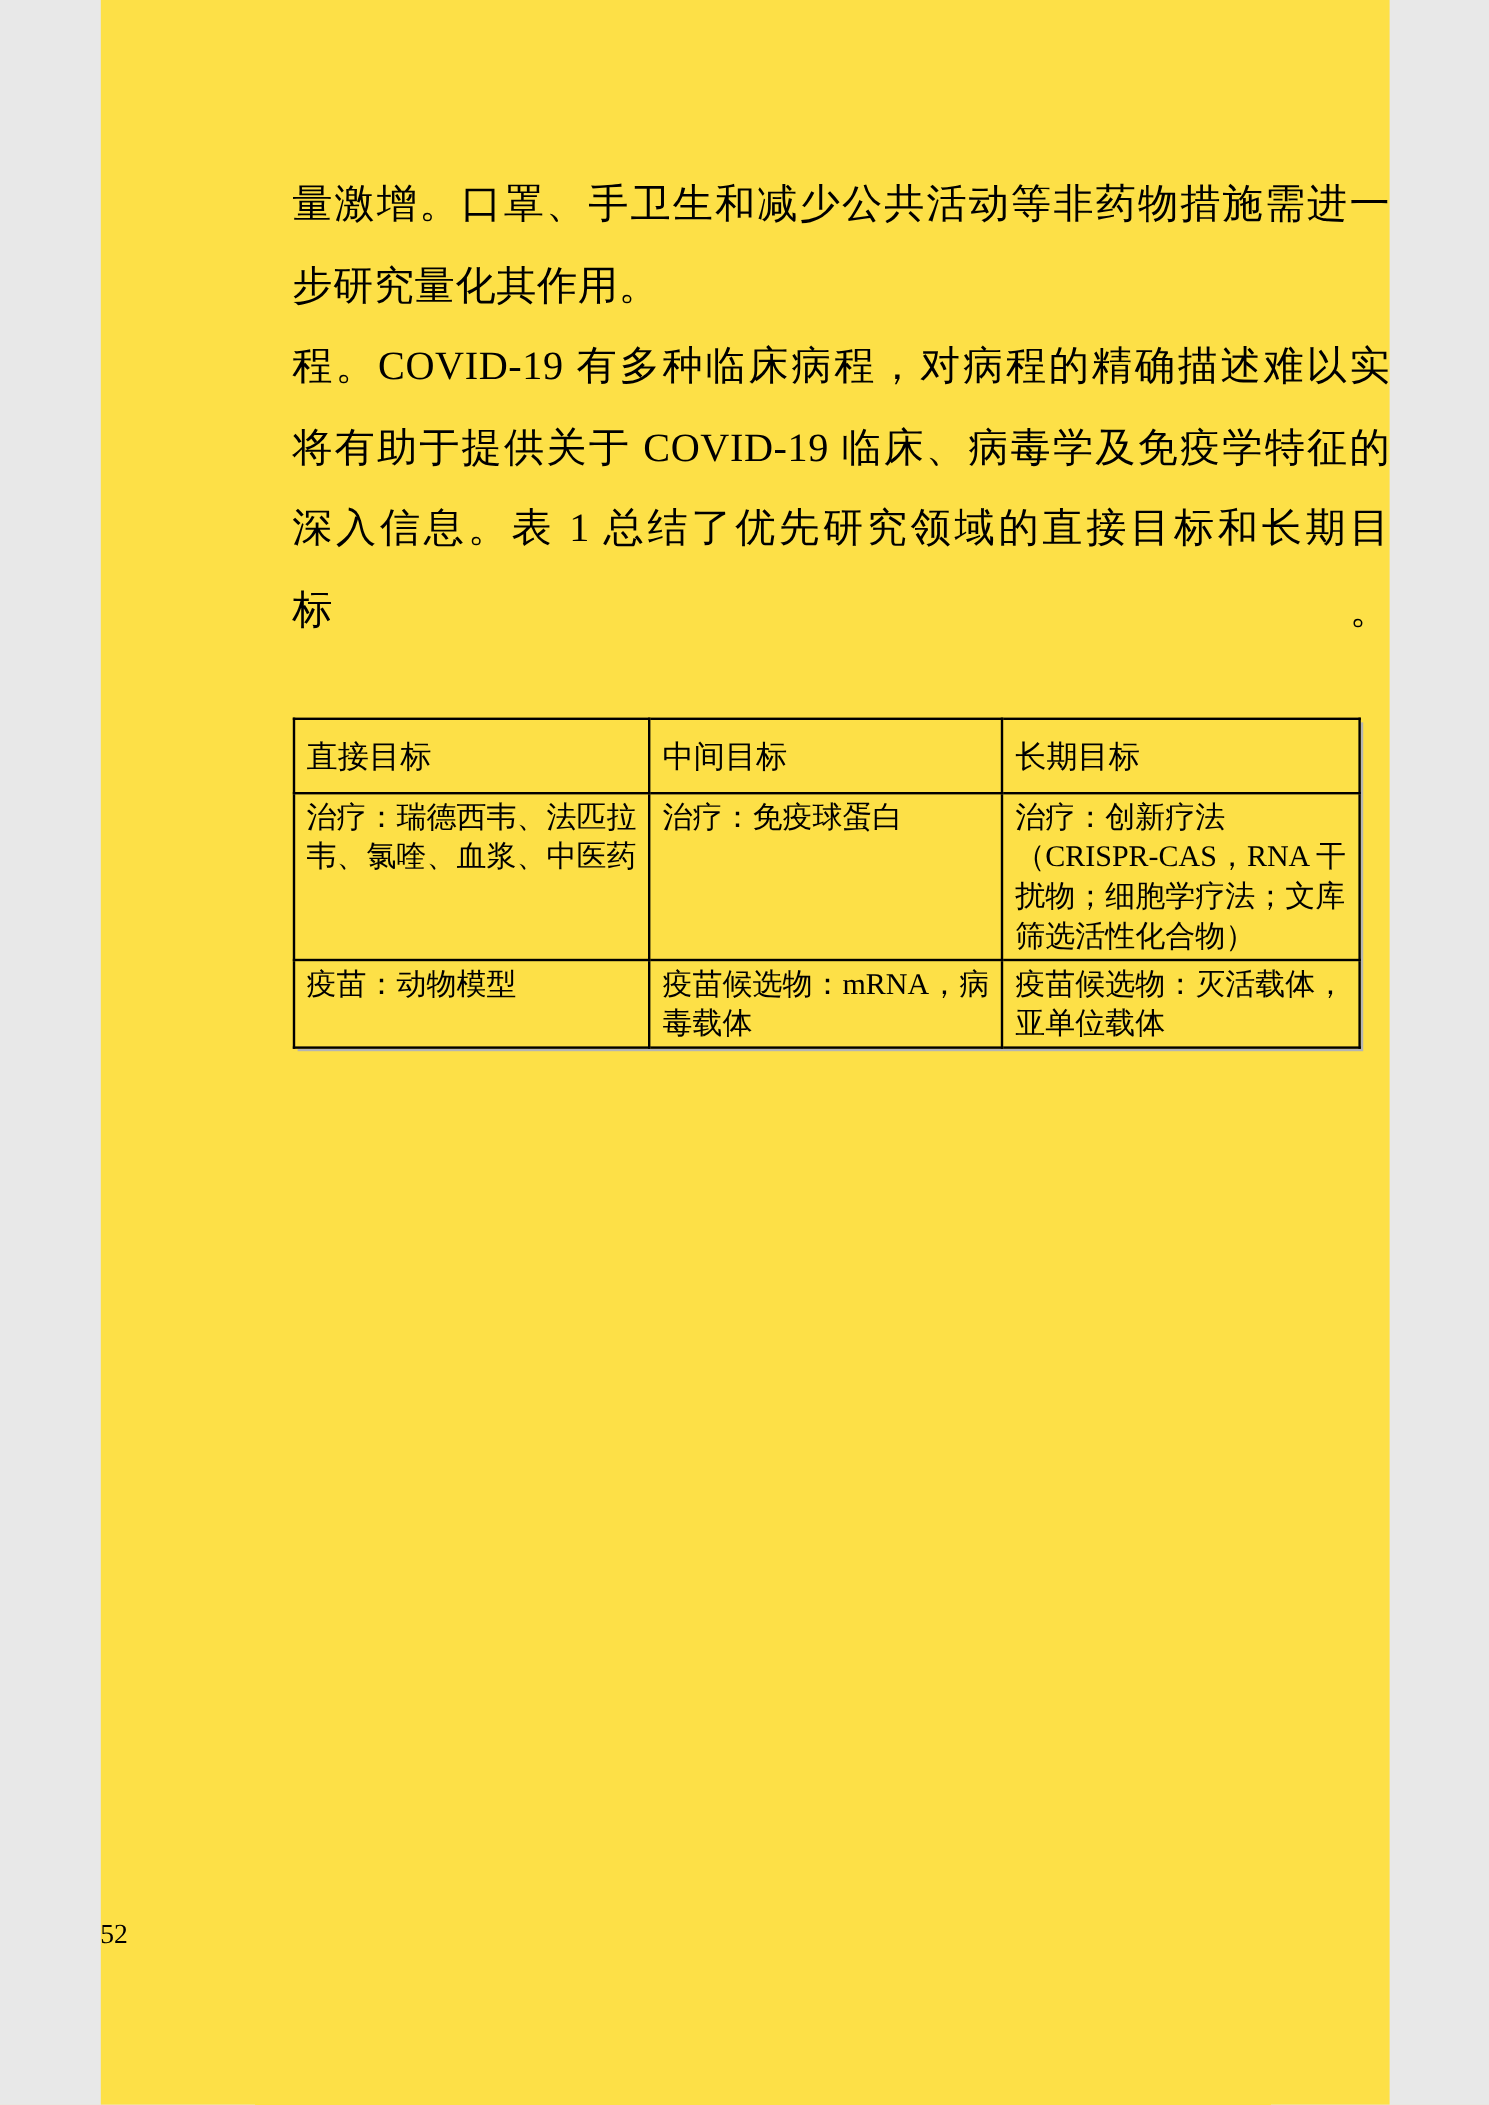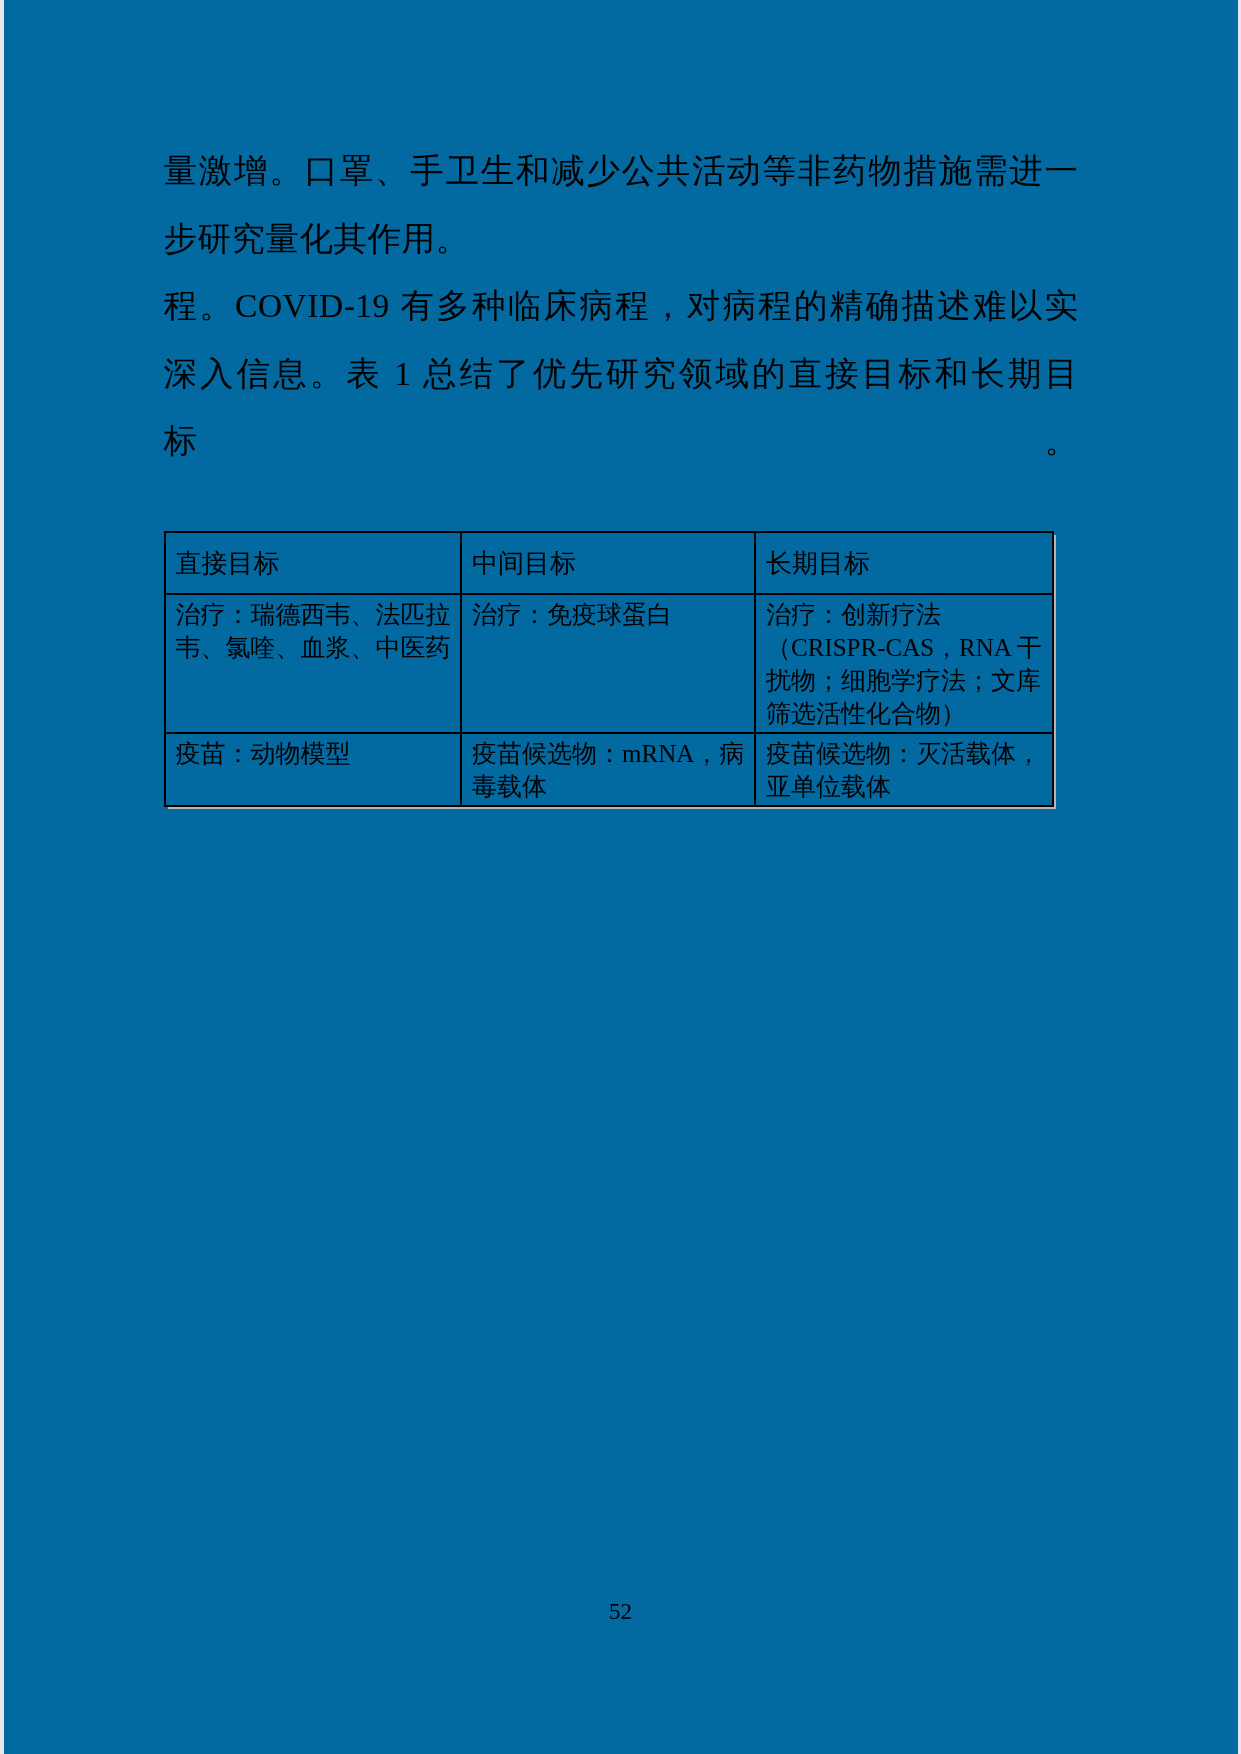--- a/index.html
+++ b/index.html
@@ -2,24 +2,24 @@
 <html><head>
 <meta charset="utf-8">
 <style>
   html, body {
     margin: 0;
     padding: 0;
     background: #e8e8e8;
   }
   .page {
     position: relative;
-    width: 1234px;
+    width: 1074px;
     height: 1754px;
     margin: 0 auto;
-    background: #0369a1;
+    background: #fde047;
     font-family: "Liberation Serif", "DejaVu Serif", serif;
     color: #000;
     overflow: hidden;
   }
   .content {
     position: absolute;
     left: 160px;
     top: 137px;
     width: 915px;
   }
@@ -61,38 +61,38 @@
   table.goals td {
     font-size: 25px;
     line-height: 33px;
     padding: 3px 6px 2px 10px;
   }
   .pagenum {
     position: absolute;
     top: 1597px;
     left: 0;
     width: 100%;
-    text-align: center;
     font-size: 23px;
     line-height: 30px;
   }
 </style>
 </head>
 <body>
 
 <div class="page">
   <div class="content">
 
     <div>
       <div class="bodyline j">量激增。口罩、手卫生和减少公共活动等非药物措施需进一</div>
       <div class="bodyline">步研究量化其作用。</div>
     </div>
 
     <div>
       <div class="bodyline j">程。COVID-19 有多种临床病程，对病程的精确描述难以实</div>
+      <div class="bodyline j">将有助于提供关于 COVID-19 临床、病毒学及免疫学特征的</div>
       <div class="bodyline j">深入信息。表 1 总结了优先研究领域的直接目标和长期目标。</div>
     </div>
 
     <table class="goals">
       <colgroup>
         <col style="width:33.4%">
         <col style="width:33.1%">
         <col style="width:33.5%">
       </colgroup>
       <thead>

